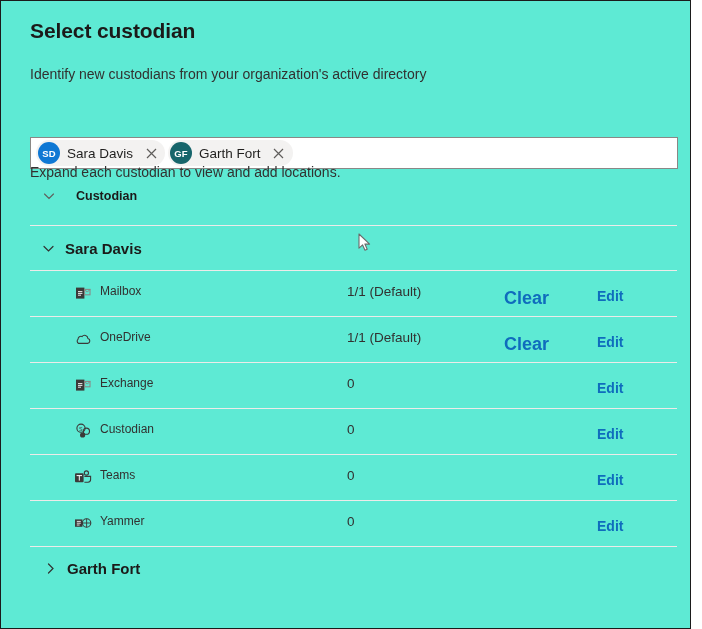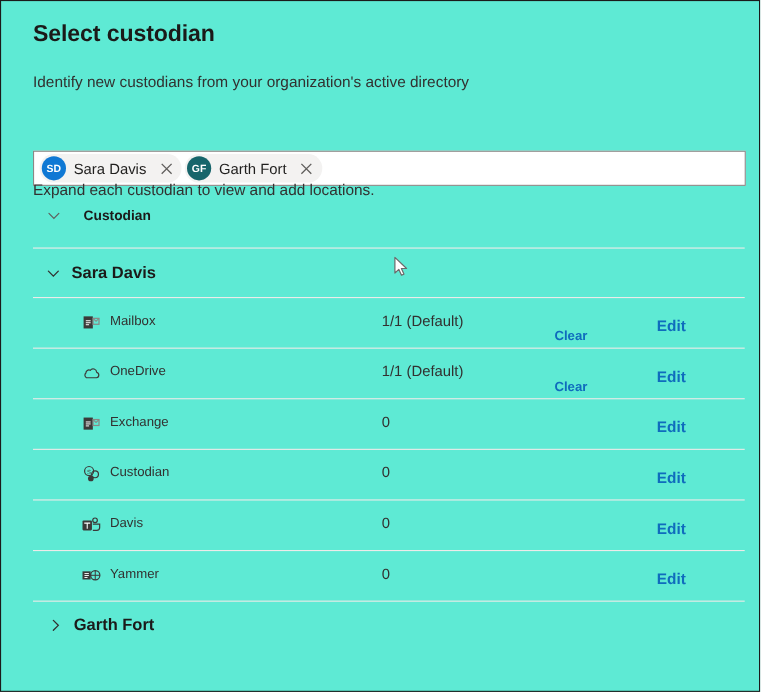--- a/index.html
+++ b/index.html
@@ -196,22 +196,22 @@
     position: absolute;
     left: 274px;
     top: 13px;
     font-size: 13.5px;
     color: #323130;
     margin-left: 43px;
   }
   .row .act-clear {
     position: absolute;
     left: 474px;
-    top: 27px;
-    font-size: 12px;
+    top: 17px;
+    font-size: 18px;
     font-weight: bold;
     color: #0f6cbd;
     cursor: pointer;
   }
   .row .act-edit {
     position: absolute;
     left: 567px;
     top: 17px;
     font-size: 14px;
     font-weight: bold;
@@ -369,21 +369,21 @@
 
       <div class="row">
         <span class="licon">
           <svg width="18" height="16" viewBox="0 0 18 16" aria-hidden="true">
             <rect x="1" y="4.2" width="8.6" height="9" rx="1" fill="#3b3a39"></rect>
             <path d="M2.6 6.6 h5.4 M5.3 6.6 v5" stroke="#ffffff" stroke-width="1"></path>
             <circle cx="12.4" cy="4" r="2.1" fill="none" stroke="#3b3a39" stroke-width="1.1"></circle>
             <path d="M10.4 13.2 h3.6 a2.6 2.6 0 0 0 2.6 -2.6 V7.4 h-6.2" fill="none" stroke="#3b3a39" stroke-width="1.1"></path>
           </svg>
         </span>
-        <span class="lname">Davis</span>
+        <span class="lname">Teams</span>
         <span class="lcount">0</span>
         <span class="act-clear"></span>
         <span class="act-edit">Edit</span>
       </div>
       <div class="divider"></div>
 
       <div class="row">
         <span class="licon">
           <svg width="18" height="16" viewBox="0 0 18 16" aria-hidden="true">
             <rect x="1" y="4.4" width="7.4" height="7.4" fill="#3b3a39"></rect>

